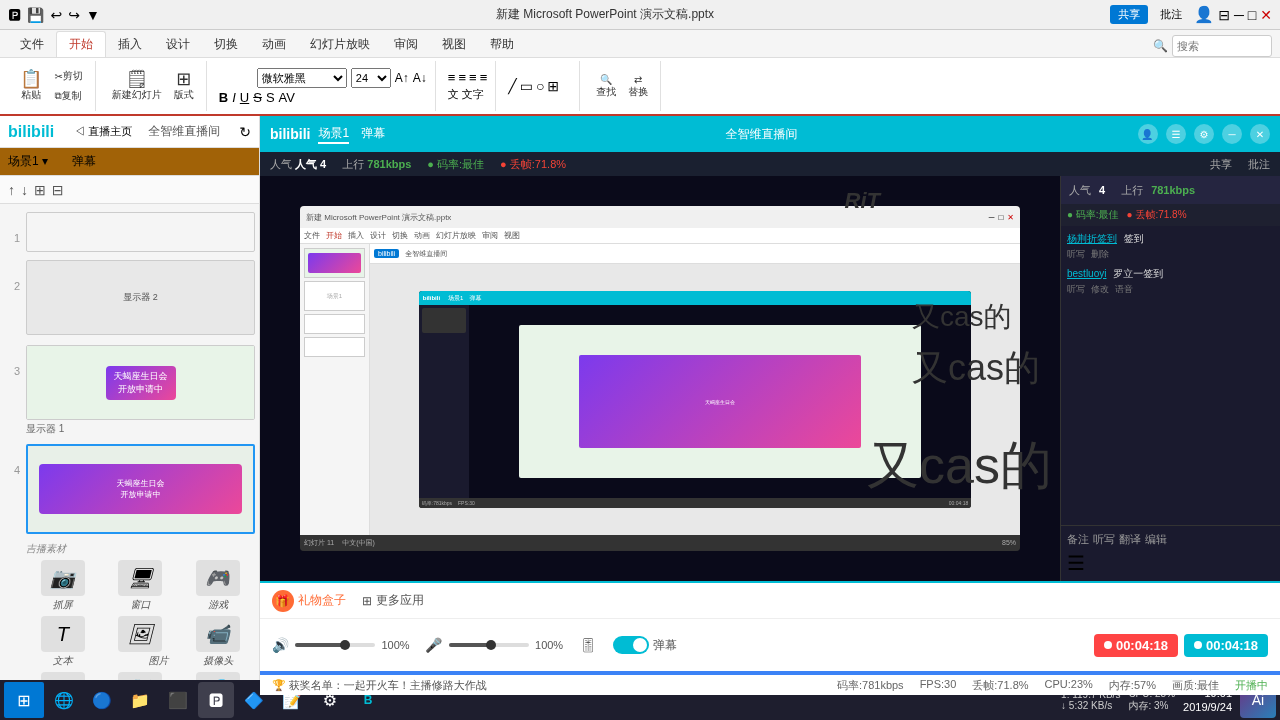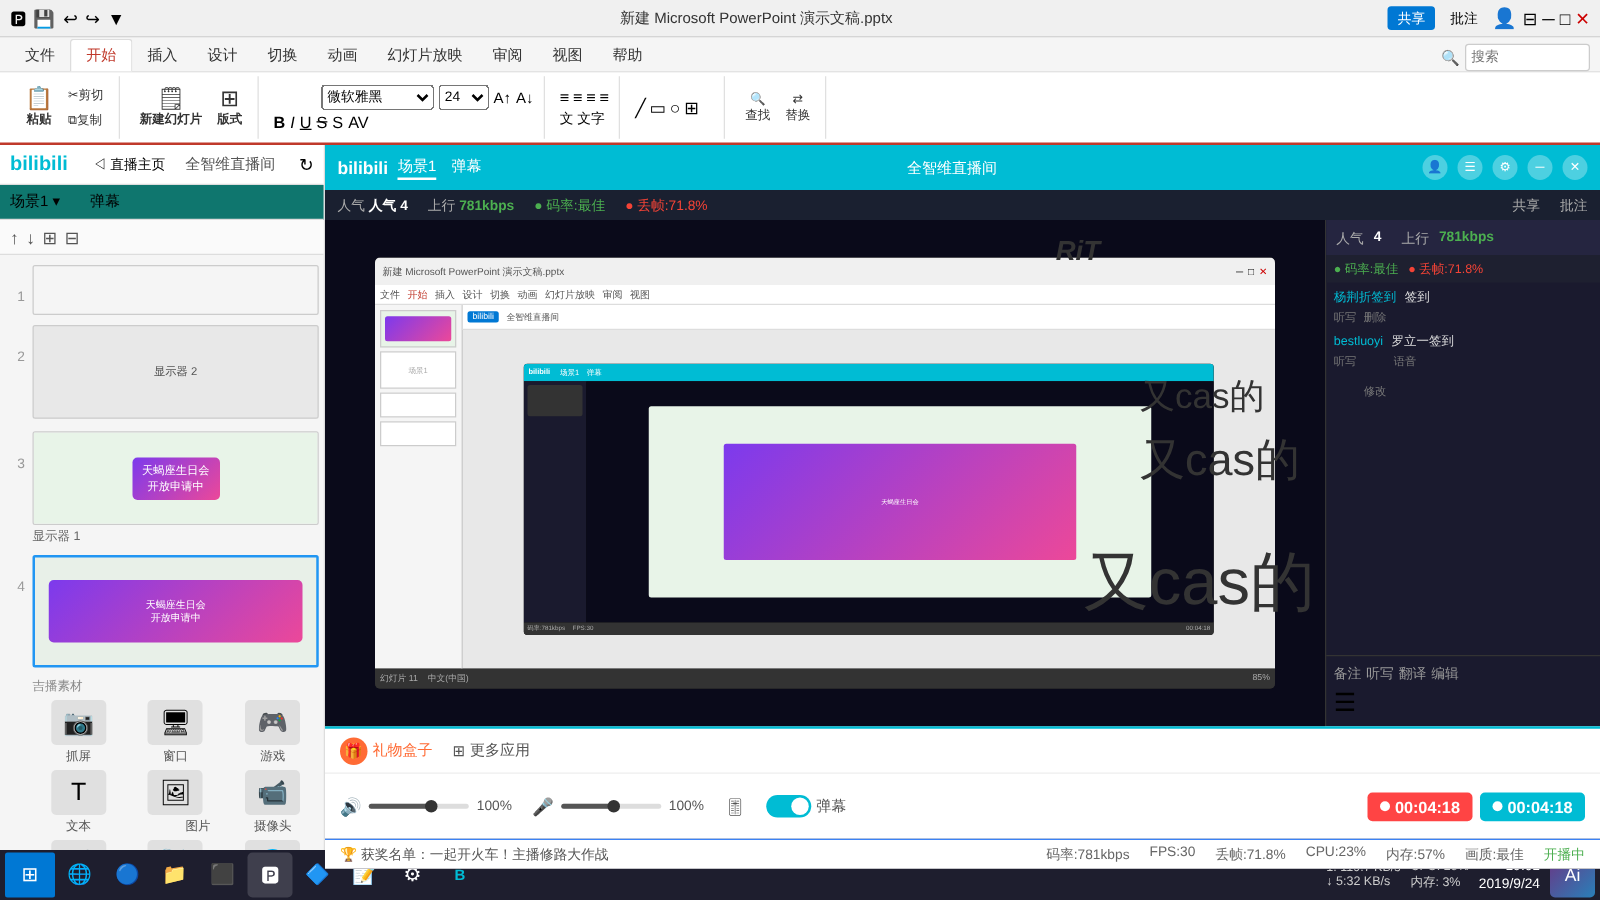--- a/index.html
+++ b/index.html
@@ -28,21 +28,21 @@
     .ribbon-tab.active { background: #fff; border: 1px solid #ddd; border-bottom: none; color: #c0392b; }
 
     .ribbon-content {
       width: 100%; height: 58px; background: #fff;
       display: flex; align-items: center; padding: 4px 8px; gap: 4px;
       border-bottom: 2px solid #c0392b;
     }
     .ribbon-group { display: flex; align-items: center; gap: 4px; padding: 0 8px; border-right: 1px solid #e0e0e0; height: 50px; }
     .ribbon-btn { display: flex; flex-direction: column; align-items: center; font-size: 10px; cursor: pointer; color: #333; padding: 2px 4px; border-radius: 2px; }
     .ribbon-icon { font-size: 18px; line-height: 1; }
-    .ribbon-label { font-size: 10px; font-weight: bold; }
+    .ribbon-label { font-size: 10px; }
 
     
     .ribbon-search { display: flex; align-items: center; gap: 4px; margin-left: auto; }
     .ribbon-search input { height: 22px; width: 100px; border: 1px solid #ccc; border-radius: 3px; padding: 0 4px; font-size: 11px; }
 
     
     .main-layout { display: flex; width: 100%; height: calc(720px - 30px - 28px - 58px - 25px); }
 
     
     .slide-panel {
@@ -109,21 +109,21 @@
     .nested-slide-thumb.has-banner { background: #e8f4e8; }
     .nested-banner { width: 90%; height: 20px; background: linear-gradient(135deg, #7c3aed, #ec4899); border-radius: 2px; }
     .nested-canvas { flex: 1; background: #e8e8e8; display: flex; align-items: center; justify-content: center; }
     .nested-bottom { height: 16px; background: #333; display: flex; align-items: center; padding: 0 4px; gap: 8px; font-size: 7px; color: #aaa; }
 
     
     .live-right { width: 220px; background: #1a1a2e; border-left: 1px solid #333; display: flex; flex-direction: column; }
     .live-right-header { height: 28px; background: #252540; display: flex; align-items: center; padding: 0 8px; font-size: 11px; color: #fff; gap: 8px; }
     .live-chat { flex: 1; overflow-y: auto; padding: 6px; }
     .chat-msg { font-size: 10px; color: #ccc; margin-bottom: 6px; line-height: 1.4; }
-    .chat-user { color: #00bcd4; }
+    .chat-user { color: #00bcd4; text-decoration: underline; }
     .live-right-footer { padding: 6px; border-top: 1px solid #333; }
 
     
     .live-bottom {
       height: 90px; background: #fff; border-top: 2px solid #00bcd4;
       display: flex; flex-direction: column;
     }
     .live-bottom-top {
       height: 36px; display: flex; align-items: center; padding: 0 12px; gap: 16px;
       border-bottom: 1px solid #eee;
@@ -152,21 +152,21 @@
     .toggle-track { width: 36px; height: 18px; background: #00bcd4; border-radius: 9px; position: relative; cursor: pointer; }
     .toggle-knob { width: 14px; height: 14px; background: #fff; border-radius: 50%; position: absolute; top: 2px; right: 2px; }
     .toggle-label { font-size: 12px; color: #555; }
     .timer-display { display: flex; align-items: center; gap: 6px; margin-left: auto; }
     .timer-red { background: #ff4444; color: #fff; padding: 4px 10px; border-radius: 4px; font-size: 13px; font-weight: bold; display: flex; align-items: center; gap: 4px; }
     .timer-blue { background: #00bcd4; color: #fff; padding: 4px 10px; border-radius: 4px; font-size: 13px; font-weight: bold; display: flex; align-items: center; gap: 4px; cursor: pointer; }
     .timer-dot { width: 8px; height: 8px; background: #fff; border-radius: 50%; }
 
     
     .live-status-bar {
-      height: 24px; background: #fff; border-top: 1px solid #3b82f6;
+      height: 24px; background: #fff; border-top: 4px solid #3b82f6;
       display: flex; align-items: center; padding: 0 12px; font-size: 11px; color: #666;
       gap: 16px;
       justify-content: center;
     }
     .scroll-text { flex: 1; overflow: hidden; white-space: nowrap; color: #555; }
     .status-stats { display: flex; gap: 16px; margin-left: auto; }
 
     
     .status-bar {
       width: 100%; height: 25px; background: #f0f0f0;
@@ -318,21 +318,21 @@
 
 <div class="main-layout">
 
   <div class="slide-panel">
     <div class="slide-panel-header">
       <span style="font-size:16px;color:#00bcd4;font-weight:bold;">bilibili</span>
       <span style="font-size:11px;cursor:pointer;margin-left:12px;">◁ 直播主页</span>
       <span style="font-size:12px;color:#555;margin-left:8px;">全智维直播间</span>
       <span style="margin-left:auto;font-size:14px;cursor:pointer;">↻</span>
     </div>
-    <div class="slide-panel-header" style="height:28px;background:#0f766e;">
+    <div class="slide-panel-header" style="height:28px;background:#a16207;">
       <span style="font-size:12px;cursor:pointer;">场景1 ▾</span>
       <span style="font-size:12px;cursor:pointer;margin-left:16px;">弹幕</span>
     </div>
     <div class="slide-panel-toolbar">
       <span class="toolbar-btn">↑</span>
       <span class="toolbar-btn">↓</span>
       <span class="toolbar-btn">⊞</span>
       <span class="toolbar-btn">⊟</span>
     </div>
     <div class="slide-thumbnails">
@@ -368,21 +368,21 @@
 
       <div class="slide-row">
         <div class="slide-num">4</div>
         <div class="slide-thumb-container">
           <div class="slide-thumb active" style="height:90px;background:#e8f0e8;">
             <div style="width:90%;height:50px;background:linear-gradient(135deg,#7c3aed,#ec4899);border-radius:4px;display:flex;align-items:center;justify-content:center;">
               <span style="color:#fff;font-size:8px;text-align:center;">天蝎座生日会<br>开放申请中</span>
             </div>
           </div>
 
-          <div style="margin-top:8px;">
+          <div style="margin-top:8px;font-style:italic;">
             <div style="font-size:10px;color:#888;margin-bottom:4px;">吉播素材</div>
             <div style="display:grid;grid-template-columns:repeat(3,1fr);gap:4px;">
               <div style="display:flex;flex-direction:column;align-items:center;gap:2px;cursor:pointer;">
                 <div style="width:44px;height:36px;background:#e0e0e0;border-radius:4px;display:flex;align-items:center;justify-content:center;font-size:20px;">📷</div>
                 <span style="font-size:10px;color:#555;">抓屏</span>
               </div>
               <div style="display:flex;flex-direction:column;align-items:center;gap:2px;cursor:pointer;">
                 <div style="width:44px;height:36px;background:#e0e0e0;border-radius:4px;display:flex;align-items:center;justify-content:center;font-size:20px;">🖥</div>
                 <span style="font-size:10px;color:#555;">窗口</span>
               </div>
@@ -560,21 +560,21 @@
               <div style="display:flex;gap:6px;margin-top:2px;">
                 <span style="font-size:9px;color:#777;cursor:pointer;">听写</span>
                 <span style="font-size:9px;color:#777;cursor:pointer;">删除</span>
               </div>
             </div>
             <div class="chat-msg">
               <span class="chat-user">bestluoyi</span>
               <span style="margin-left:4px;color:#ddd;">罗立一签到</span>
               <div style="display:flex;gap:6px;margin-top:2px;">
                 <span style="font-size:9px;color:#777;cursor:pointer;">听写</span>
-                <span style="font-size:9px;color:#777;cursor:pointer;margin-top:24px;">修改</span>
+                <span style="font-size:9px;color:#777;cursor:pointer;">修改</span>
                 <span style="font-size:9px;color:#777;cursor:pointer;">语音</span>
               </div>
             </div>
           </div>
           <div class="live-right-footer">
             <div style="display:flex;gap:4px;margin-bottom:4px;">
               <span style="font-size:11px;color:#999;cursor:pointer;">备注</span>
               <span style="font-size:11px;color:#999;cursor:pointer;">听写</span>
               <span style="font-size:11px;color:#999;cursor:pointer;">翻译</span>
               <span style="font-size:11px;color:#999;cursor:pointer;">编辑</span>

